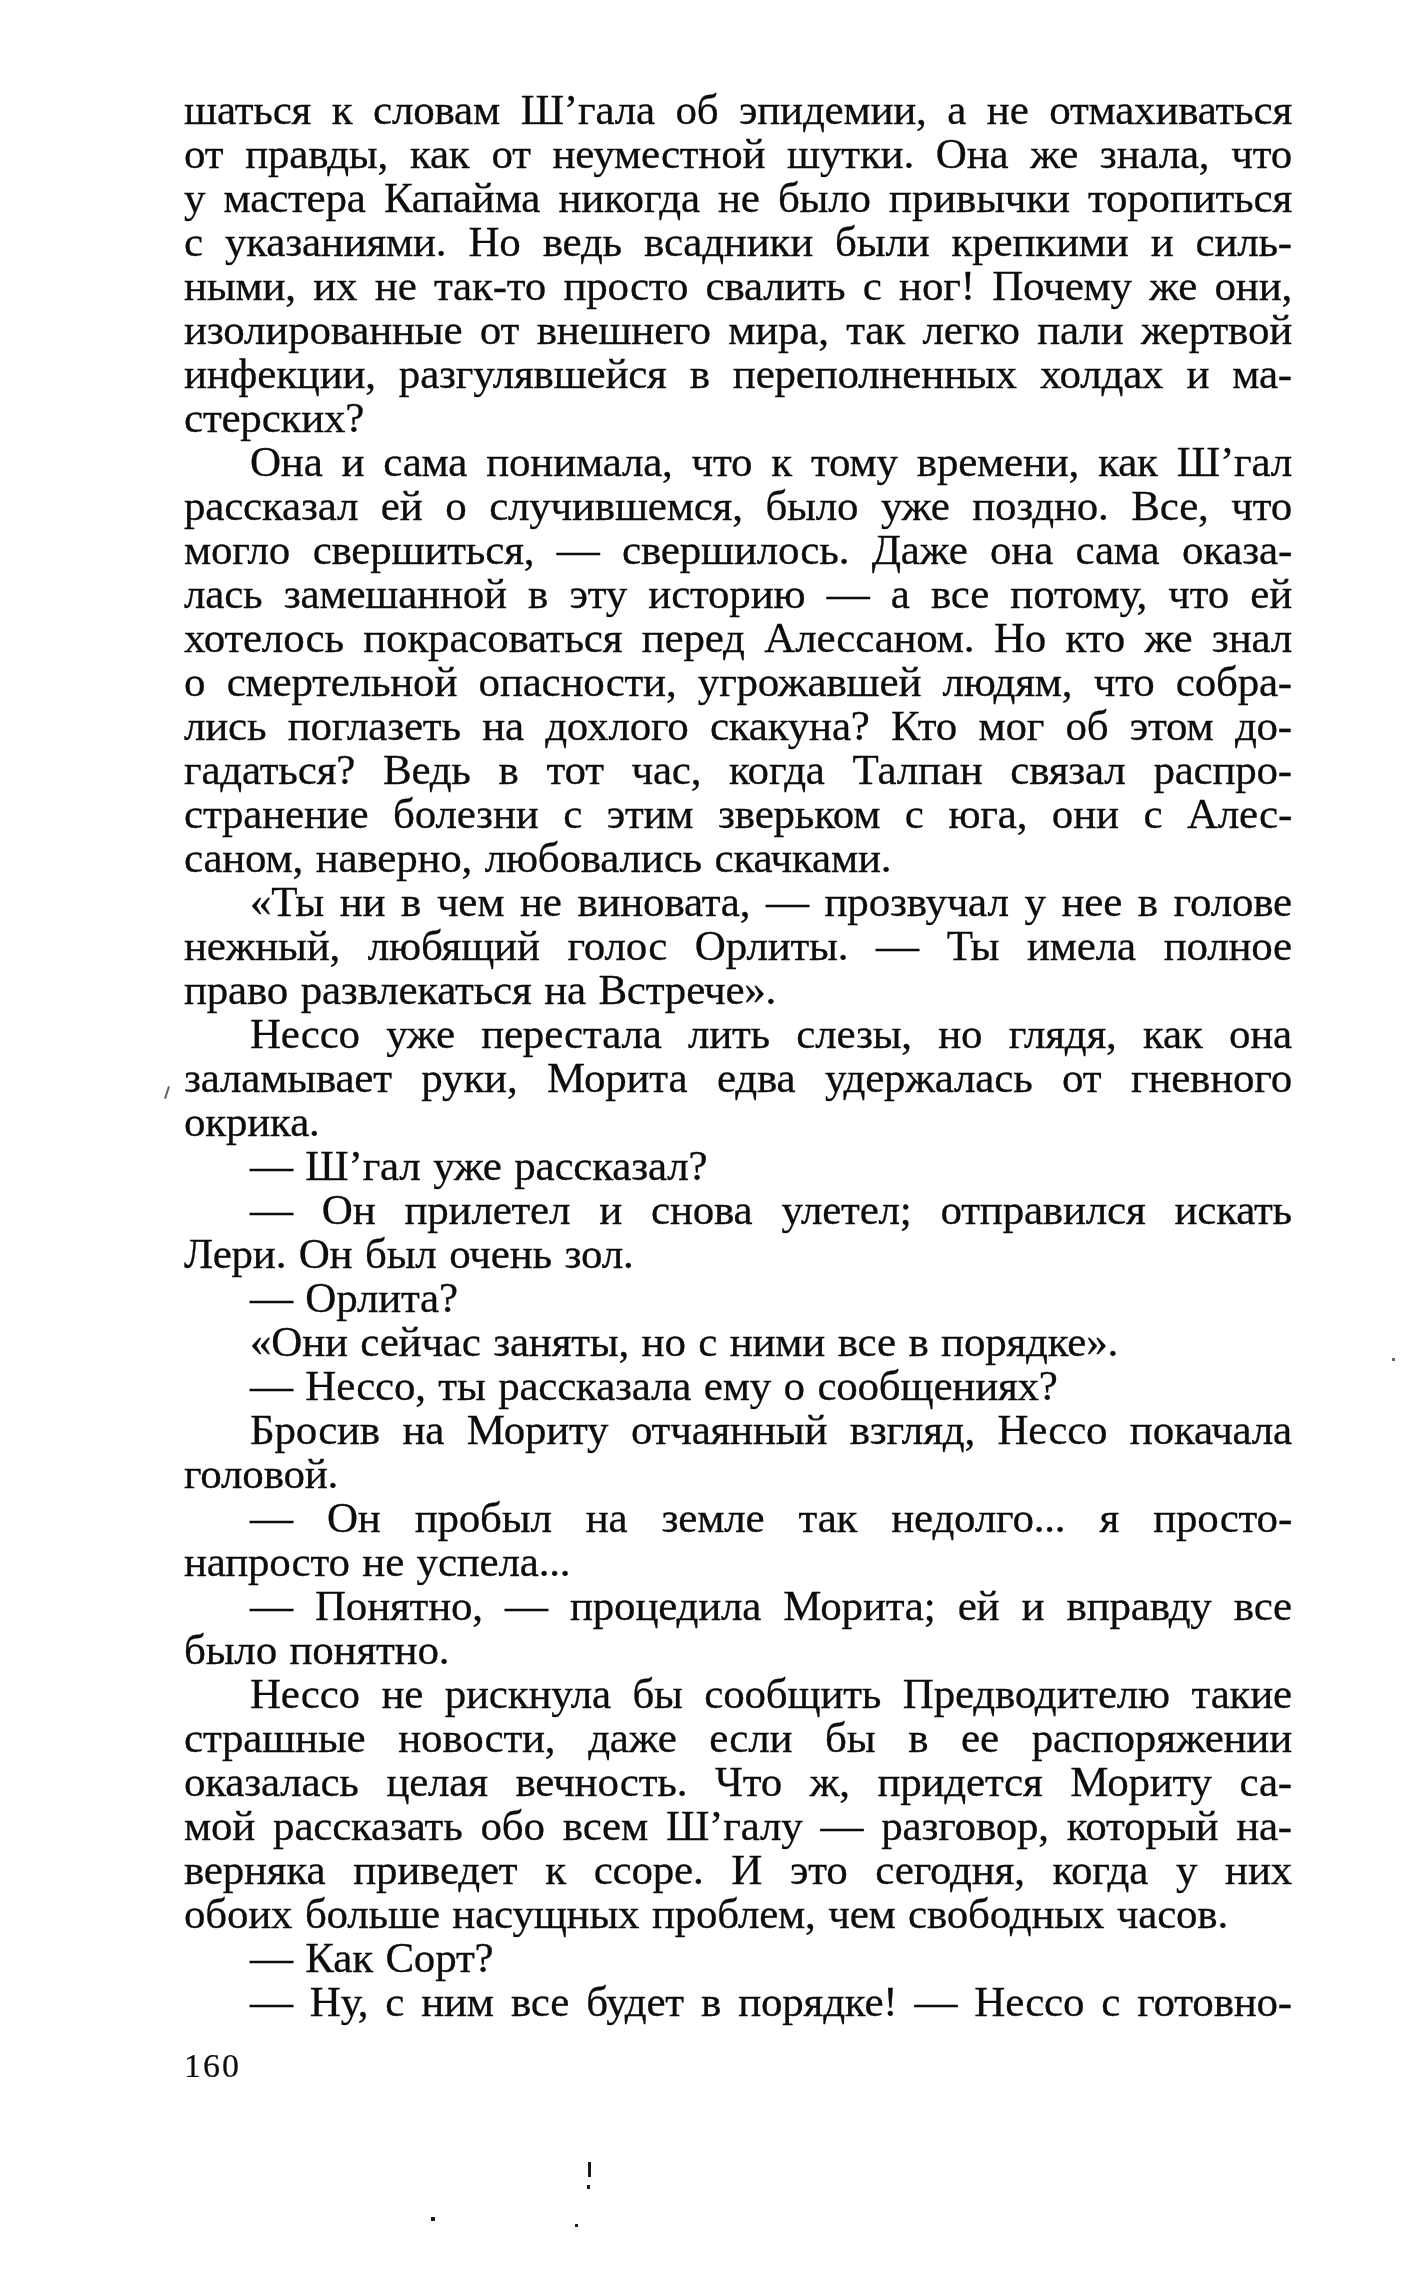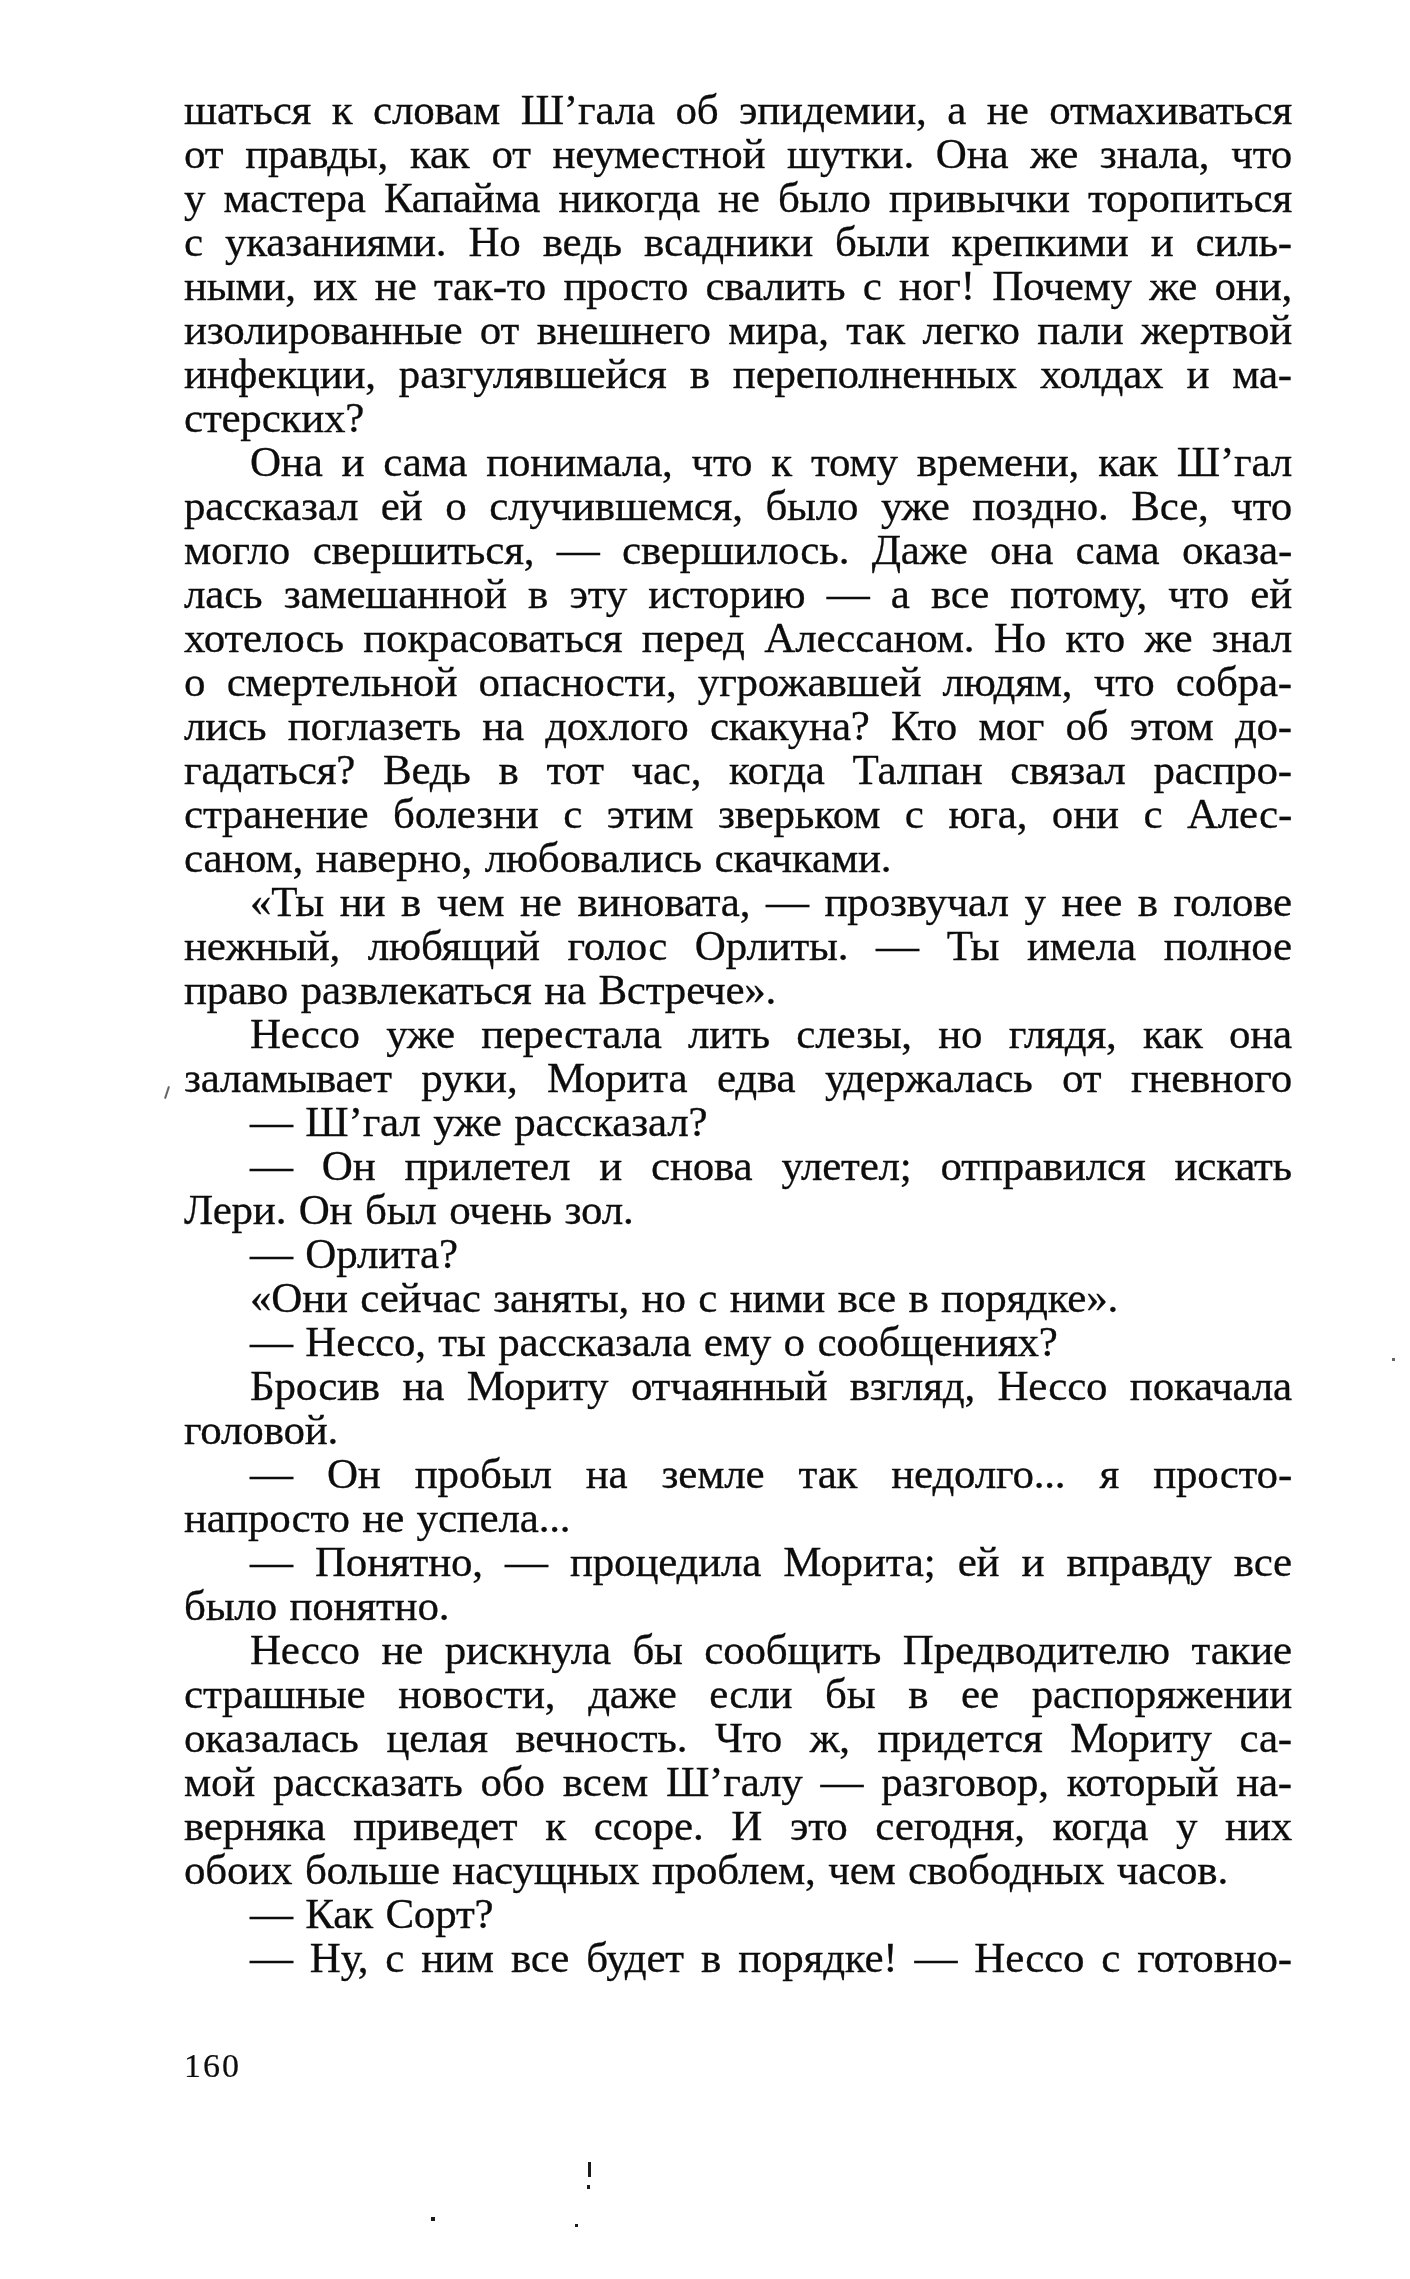--- a/index.html
+++ b/index.html
@@ -76,20 +76,21 @@
       <div class="line">о смертельной опасности, угрожавшей людям, что собра-</div>
       <div class="line">лись поглазеть на дохлого скакуна? Кто мог об этом до-</div>
       <div class="line">гадаться? Ведь в тот час, когда Талпан связал распро-</div>
       <div class="line">странение болезни с этим зверьком с юга, они с Алес-</div>
       <div class="line last">саном, наверно, любовались скачками.</div>
       <div class="line indent">«Ты ни в чем не виновата, — прозвучал у нее в голове</div>
       <div class="line">нежный, любящий голос Орлиты. — Ты имела полное</div>
       <div class="line last">право развлекаться на Встрече».</div>
       <div class="line indent">Нессо уже перестала лить слезы, но глядя, как она</div>
       <div class="line">заламывает руки, Морита едва удержалась от гневного</div>
+      <div class="line last">окрика.</div>
       <div class="line last indent">— Ш’гал уже рассказал?</div>
       <div class="line indent">— Он прилетел и снова улетел; отправился искать</div>
       <div class="line last">Лери. Он был очень зол.</div>
       <div class="line last indent">— Орлита?</div>
       <div class="line last indent">«Они сейчас заняты, но с ними все в порядке».</div>
       <div class="line last indent">— Нессо, ты рассказала ему о сообщениях?</div>
       <div class="line indent">Бросив на Мориту отчаянный взгляд, Нессо покачала</div>
       <div class="line last">головой.</div>
       <div class="line indent">— Он пробыл на земле так недолго... я просто-</div>
       <div class="line last">напросто не успела...</div>

